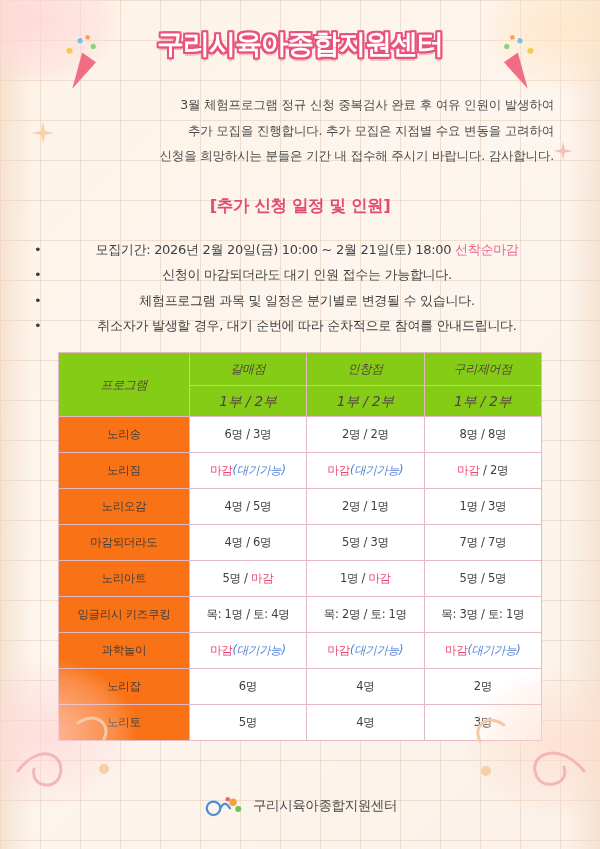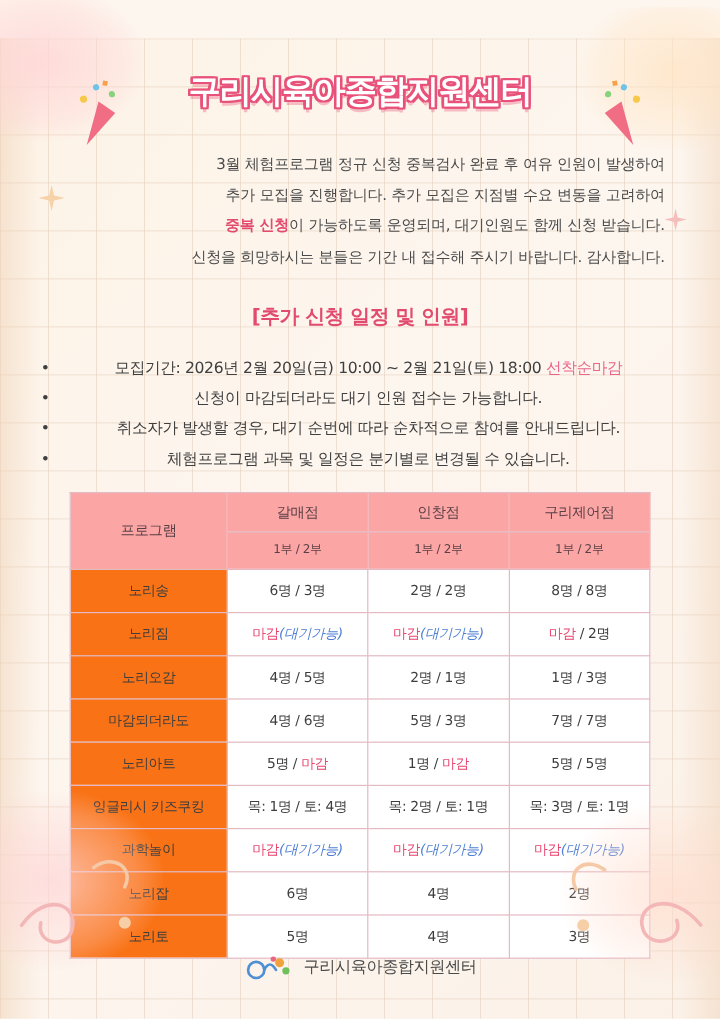--- a/index.html
+++ b/index.html
@@ -16,21 +16,20 @@
   }
 
   
   .poster {
     position: absolute;
     inset: 0;
     background:
       linear-gradient(to right, rgba(226,205,184,0.55) 1px, transparent 1px) 0 0 / 40px 40px,
       linear-gradient(to bottom, rgba(226,205,184,0.55) 1px, transparent 1px) 0 0 / 40px 40px,
       linear-gradient(135deg, #fdf3e6 0%, #fdf6ef 45%, #fbf1e8 100%);
-    margin-top: 32px;
   }
   .edge-shade-left {
     position: absolute;
     left: 0; top: 0; bottom: 0; width: 34px;
     background: linear-gradient(to right, rgba(240,212,186,0.55), rgba(240,212,186,0));
     pointer-events: none;
   }
   .edge-shade-right {
     position: absolute;
     right: 0; top: 0; bottom: 0; width: 34px;
@@ -157,28 +156,29 @@
     background: #ffffff;
   }
   table.schedule th, table.schedule td {
     border: 1px solid #e3b9c3;
     text-align: center;
     padding: 5px 2px;
     letter-spacing: -0.3px;
     line-height: 1.35;
   }
   table.schedule thead th {
-    background: #fca5a5;
+    background: #84cc16;
     font-weight: normal;
     color: #5a4045;
     font-size: 12px;
     height: 22px;
+    font-style: italic;
   }
   table.schedule thead th.sub {
-    font-size: 10px;
+    font-size: 14px;
     height: 20px;
   }
   table.schedule tbody td.prog {
     background: #f97316;
     font-size: 11.5px;
   }
   table.schedule tbody td {
     height: 25px;
   }
   .cell-closed { color: #e8446e; }
@@ -253,40 +253,37 @@
       <circle cx="34" cy="14" r="2.6" fill="#87d37c"></circle>
       <rect x="28" y="2" width="4" height="4" fill="#f7a14b" transform="rotate(20 30 4)"></rect>
     </svg>
 
     <div class="title-line1">구리시육아종합지원센터</div>
   </div>
 
   <div class="intro">
     <div>3월 체험프로그램 정규 신청  중복검사 완료 후 여유 인원이 발생하여</div>
     <div>추가 모집을 진행합니다. 추가 모집은  지점별 수요 변동을 고려하여</div>
-    <div>
-      <span class="hl">중복 신청</span><span>이 가능하도록 운영되며,  대기인원도 함께 신청 받습니다.</span>
-    </div>
     <div>신청을 희망하시는 분들은 기간 내 접수해 주시기 바랍니다.  감사합니다.</div>
   </div>
 
   <div class="section-heading">[추가 신청 일정 및 인원]</div>
 
   <ul class="bullets">
     <li>
       <span>모집기간: 2026년 2월 20일(금) 10:00 ~ 2월 21일(토) 18:00 </span><span class="pink">선착순마감</span>
     </li>
     <li>
       <span>신청이 마감되더라도 대기 인원 접수는 가능합니다.</span>
     </li>
     <li>
-      <span>취소자가 발생할 경우, 대기 순번에 따라 순차적으로 참여를 안내드립니다.</span>
+      <span>체험프로그램 과목 및 일정은 분기별로 변경될 수 있습니다.</span>
     </li>
     <li>
-      <span>체험프로그램 과목 및 일정은 분기별로 변경될 수 있습니다.</span>
+      <span>취소자가 발생할 경우, 대기 순번에 따라 순차적으로 참여를 안내드립니다.</span>
     </li>
   </ul>
 
   <div class="table-wrap">
     <table class="schedule">
       <thead>
         <tr>
           <th rowspan="2">프로그램</th>
           <th>갈매점</th>
           <th>인창점</th>

